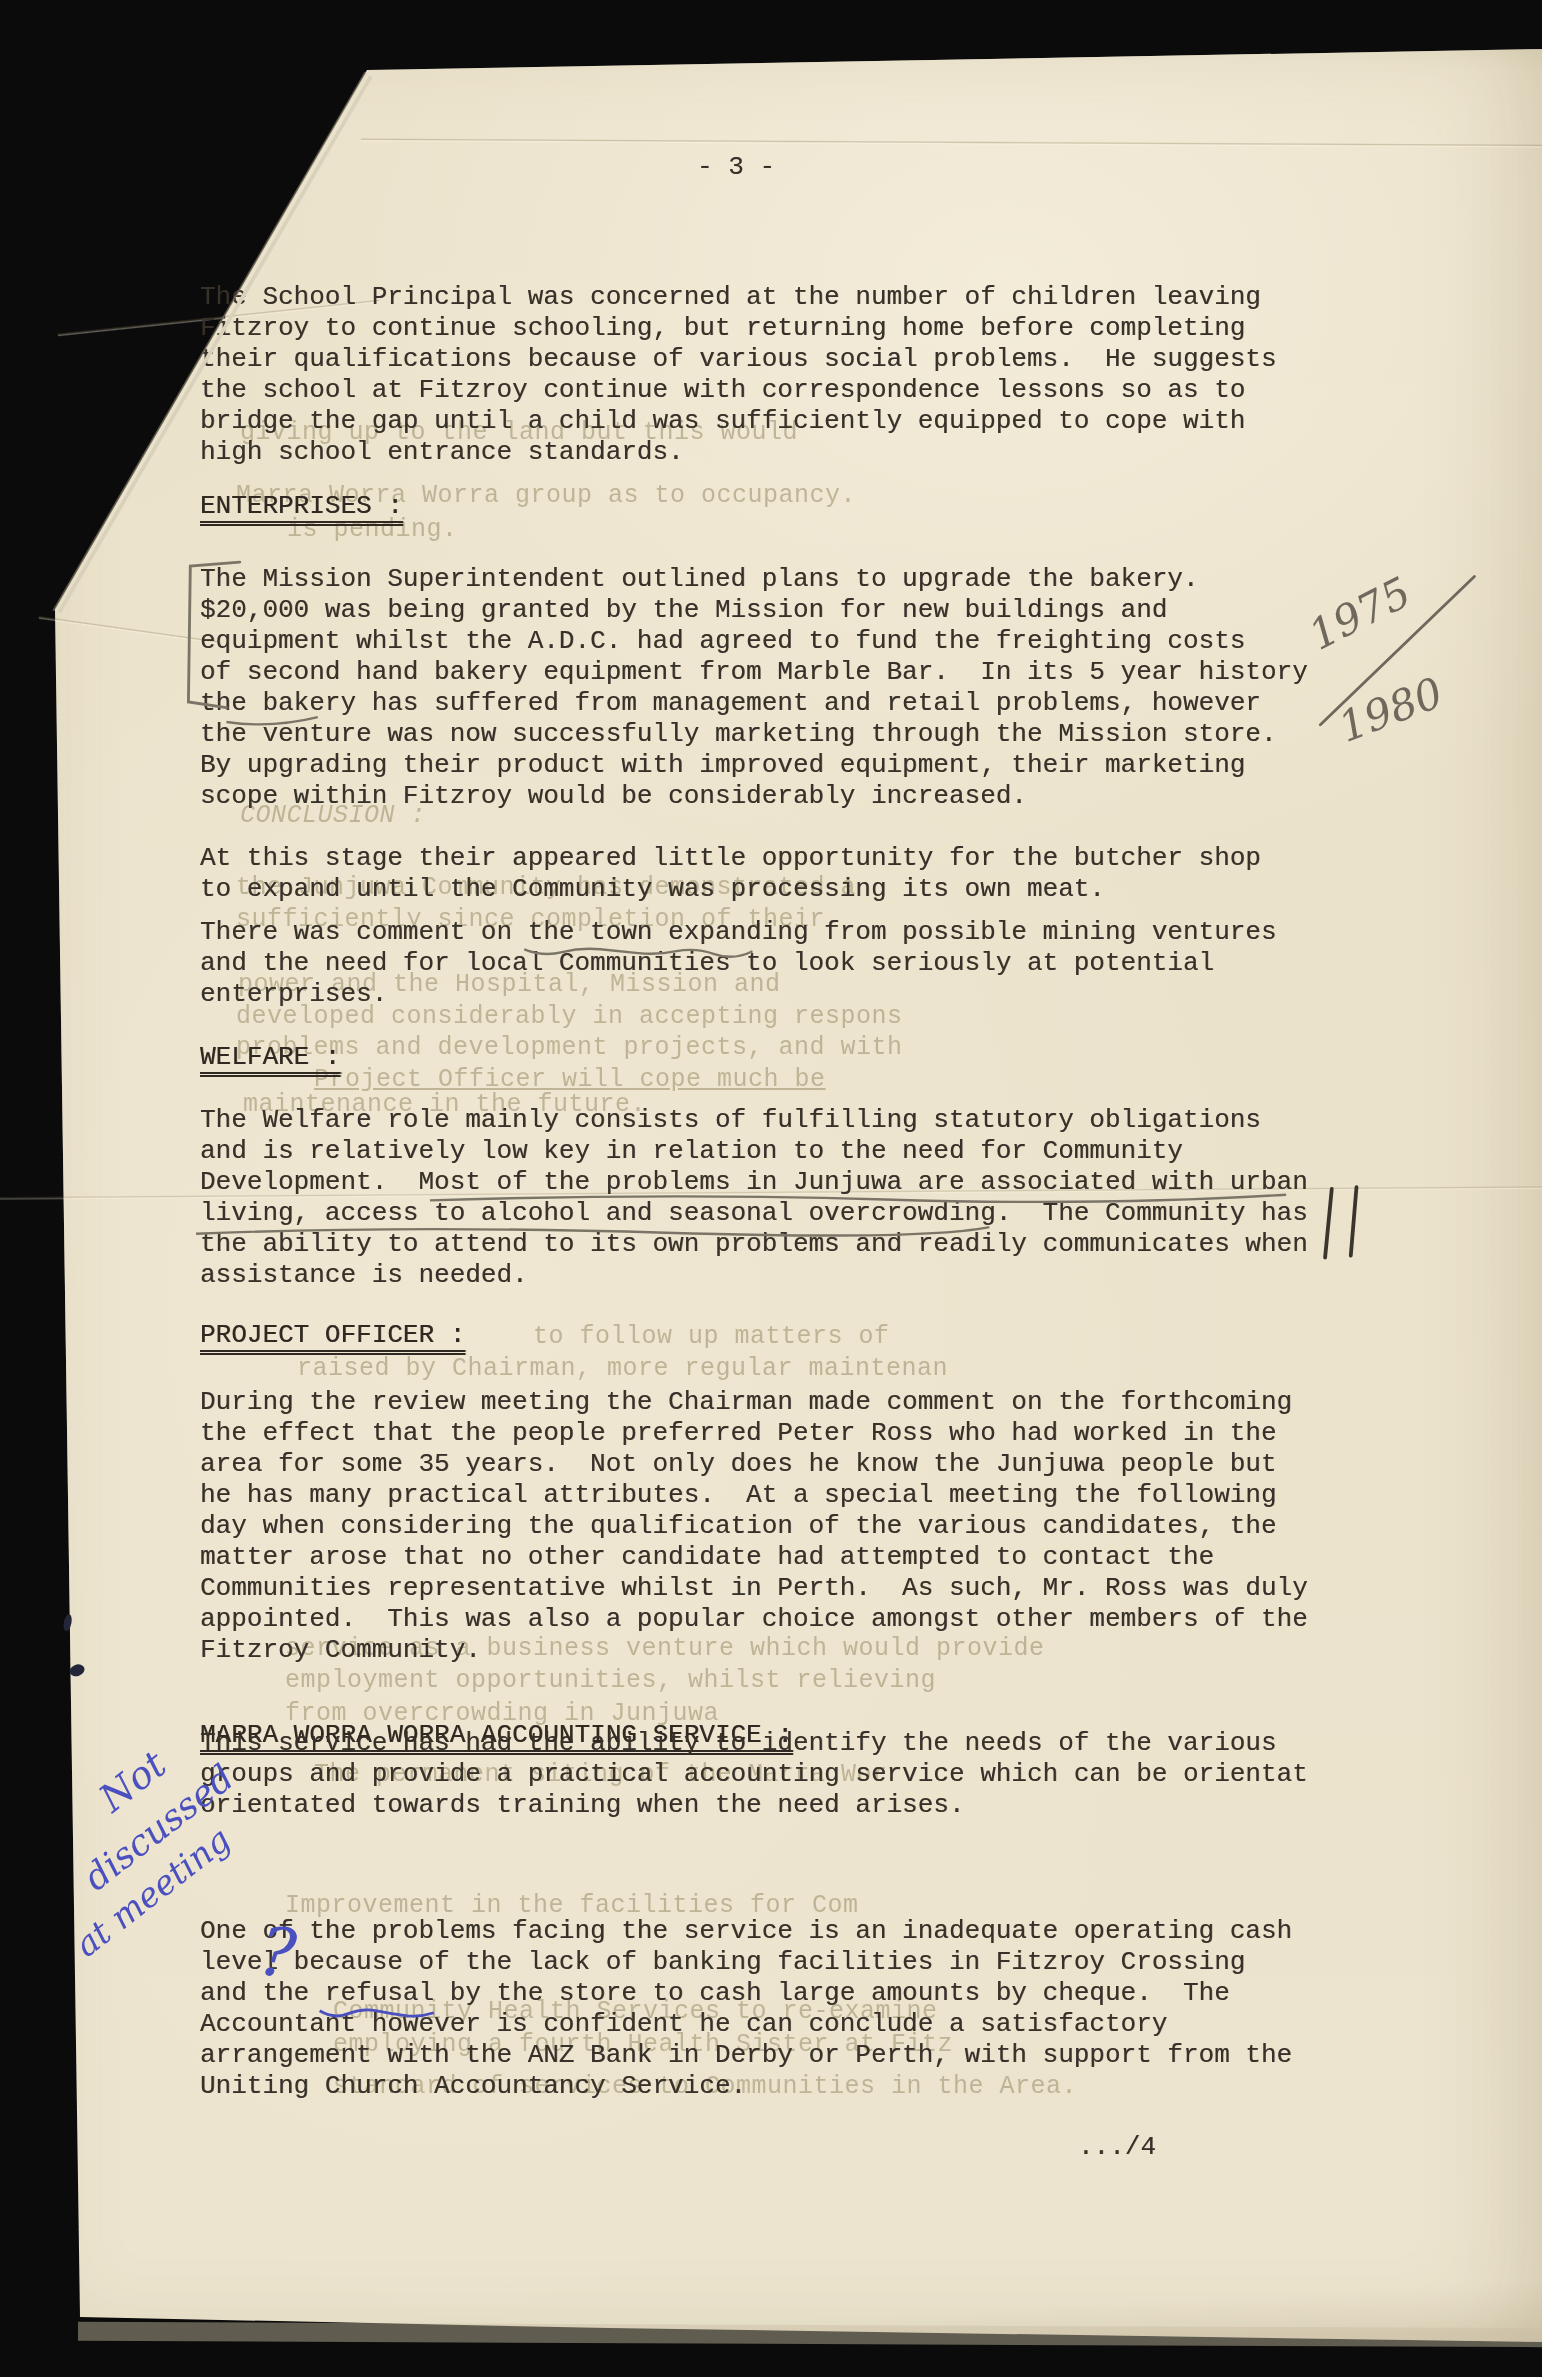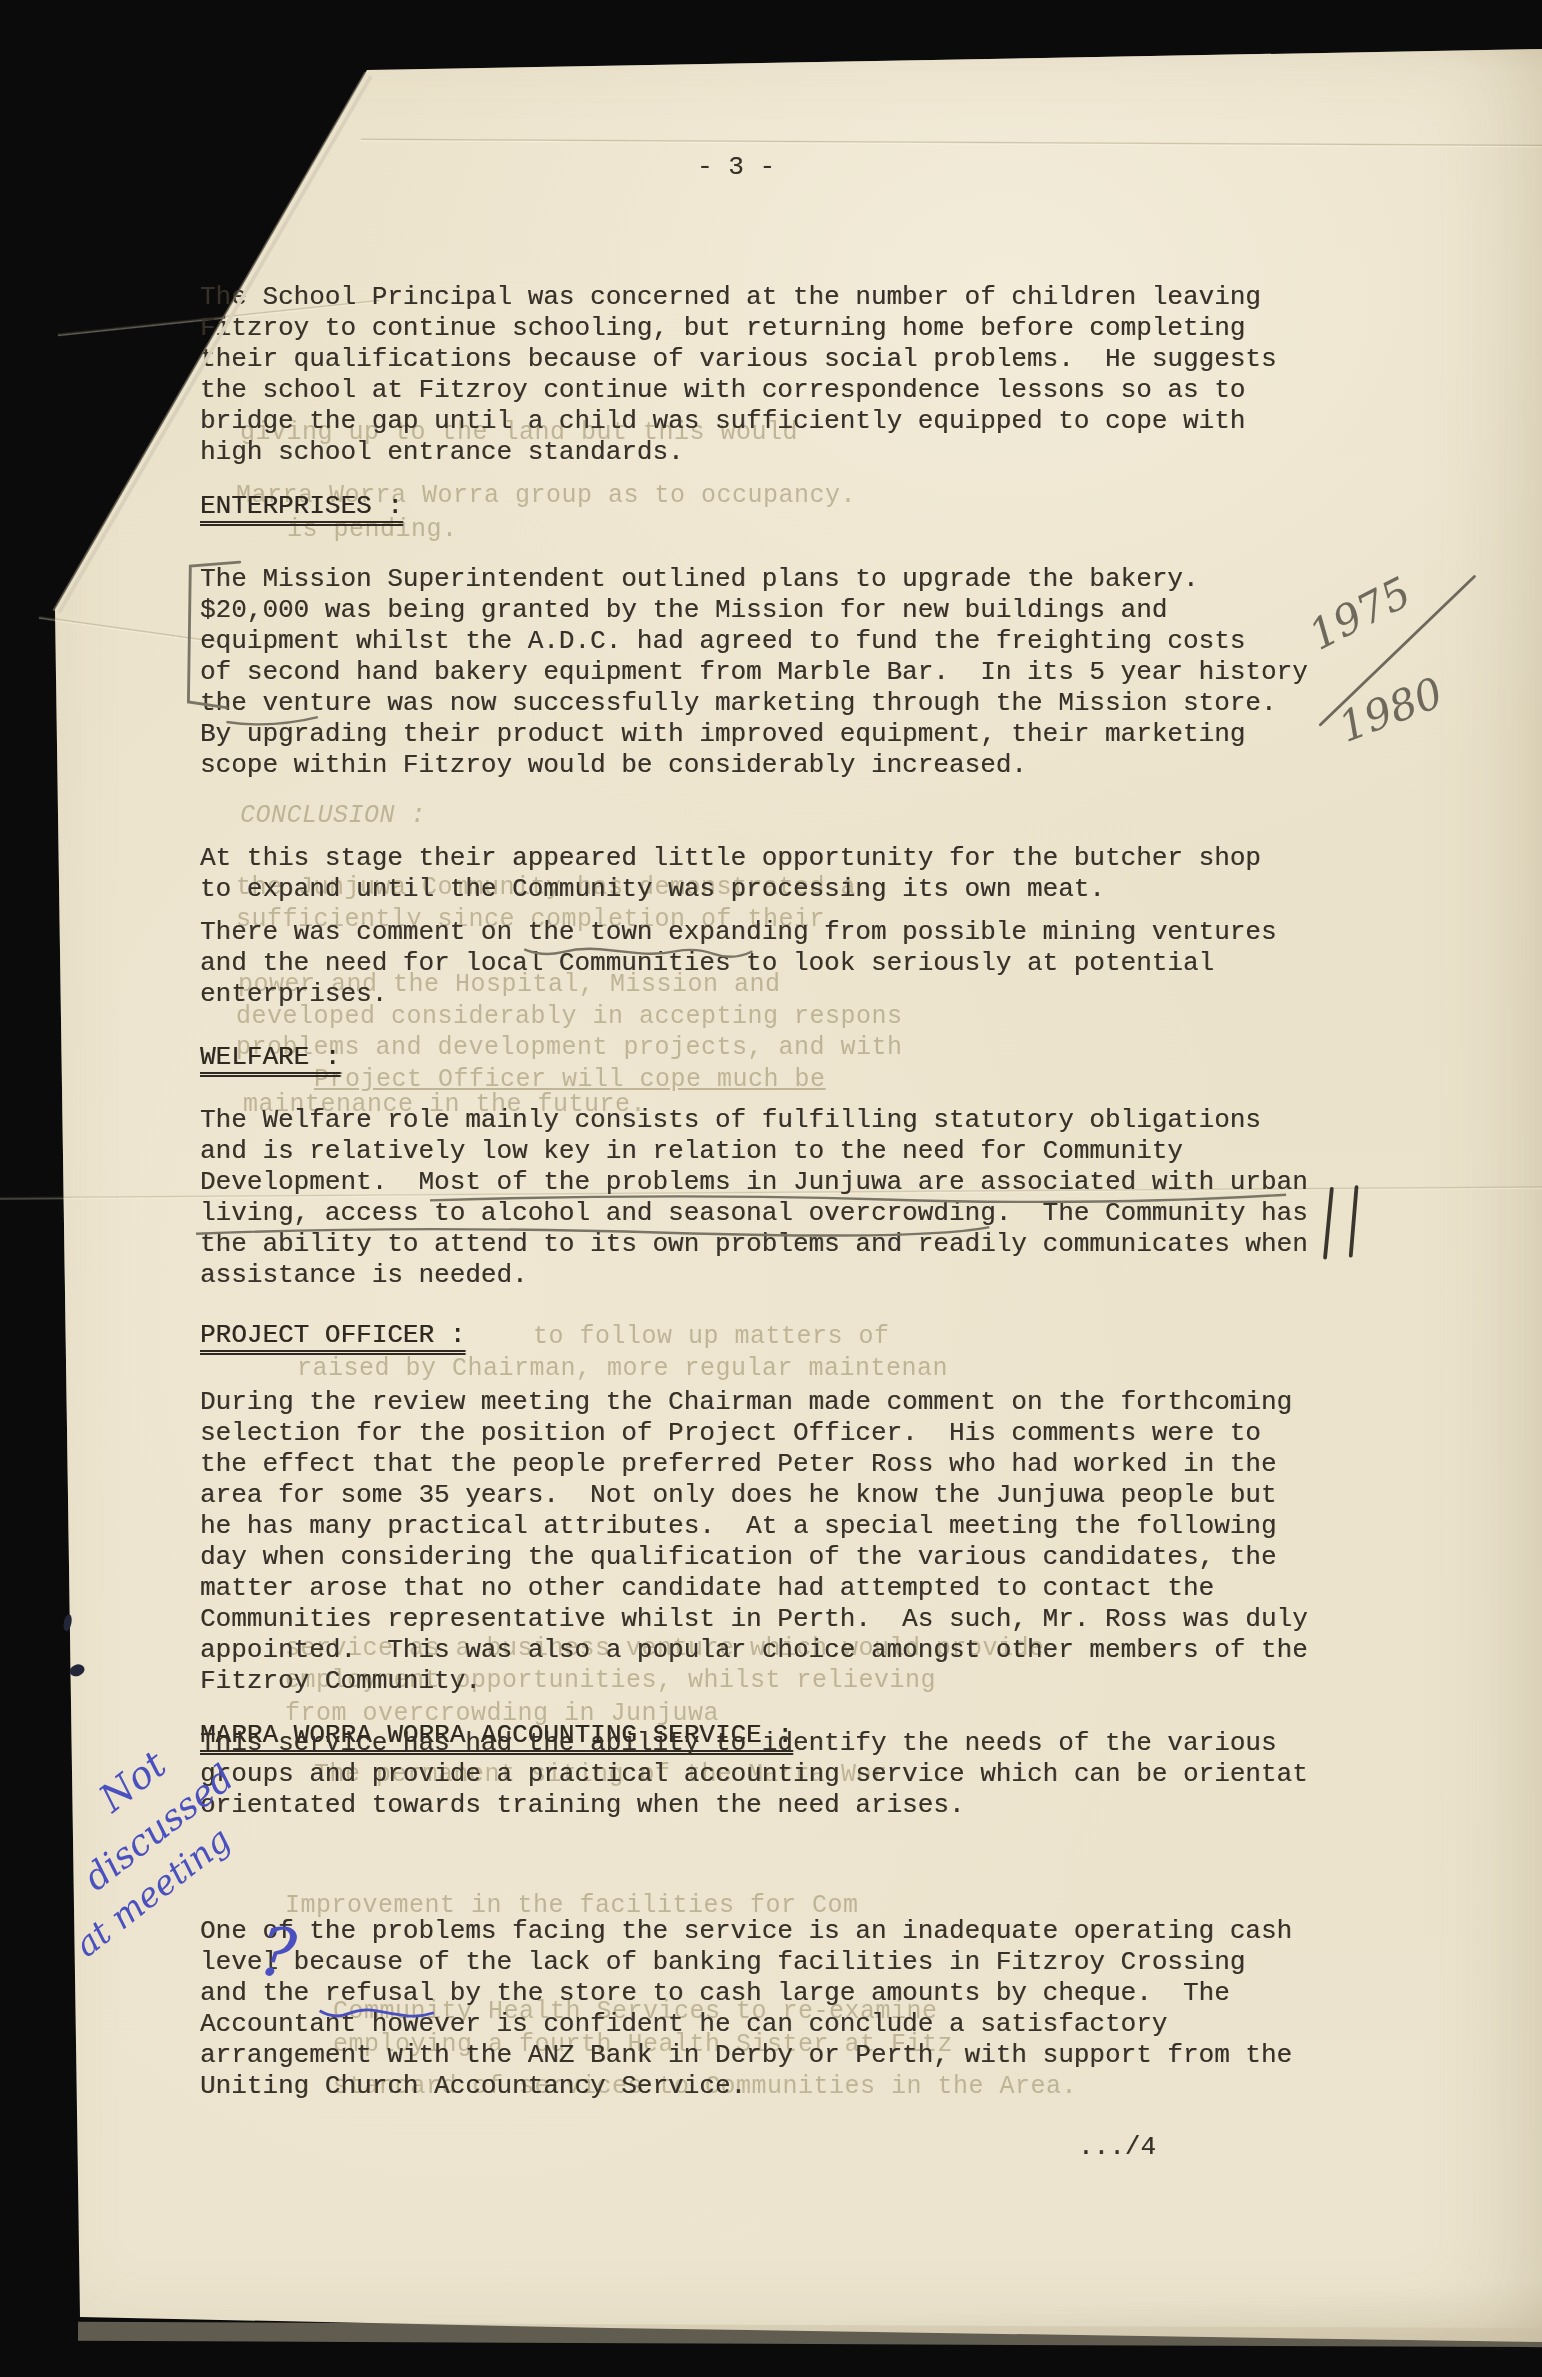--- a/index.html
+++ b/index.html
@@ -91,20 +91,21 @@
     <div class="tline">bridge the gap until a child was sufficiently equipped to cope with</div>
     <div class="tline">high school entrance standards.</div>
   </div>
 
 <div class="heading" style="left:200px;top:491px;">ENTERPRISES :</div>
 <div class="typed" style="left:200px;top:564px;">
     <div class="tline">The Mission Superintendent outlined plans to upgrade the bakery.</div>
     <div class="tline">$20,000 was being granted by the Mission for new buildings and</div>
     <div class="tline">equipment whilst the A.D.C. had agreed to fund the freighting costs</div>
     <div class="tline">of second hand bakery equipment from Marble Bar.  In its 5 year history</div>
+    <div class="tline">the bakery has suffered from management and retail problems, however</div>
     <div class="tline">the venture was now successfully marketing through the Mission store.</div>
     <div class="tline">By upgrading their product with improved equipment, their marketing</div>
     <div class="tline">scope within Fitzroy would be considerably increased.</div>
   </div>
 <div class="typed" style="left:200px;top:843px;">
     <div class="tline">At this stage their appeared little opportunity for the butcher shop</div>
     <div class="tline">to expand until the Community was processing its own meat.</div>
   </div>
 <div class="typed" style="left:200px;top:917px;">
     <div class="tline">There was comment on the town expanding from possible mining ventures</div>
@@ -118,21 +119,20 @@
     <div class="tline">and is relatively low key in relation to the need for Community</div>
     <div class="tline">Development.  Most of the problems in Junjuwa are associated with urban</div>
     <div class="tline">living, access to alcohol and seasonal overcrowding.  The Community has</div>
     <div class="tline">the ability to attend to its own problems and readily communicates when</div>
     <div class="tline">assistance is needed.</div>
   </div>
 
 <div class="heading" style="left:200px;top:1320px;">PROJECT OFFICER :</div>
 <div class="typed" style="left:200px;top:1387px;">
     <div class="tline">During the review meeting the Chairman made comment on the forthcoming</div>
-    <div class="tline">selection for the position of Project Officer.  His comments were to</div>
     <div class="tline">the effect that the people preferred Peter Ross who had worked in the</div>
     <div class="tline">area for some 35 years.  Not only does he know the Junjuwa people but</div>
     <div class="tline">he has many practical attributes.  At a special meeting the following</div>
     <div class="tline">day when considering the qualification of the various candidates, the</div>
     <div class="tline">matter arose that no other candidate had attempted to contact the</div>
     <div class="tline">Communities representative whilst in Perth.  As such, Mr. Ross was duly</div>
     <div class="tline">appointed.  This was also a popular choice amongst other members of the</div>
     <div class="tline">Fitzroy Community.</div>
   </div>
 

